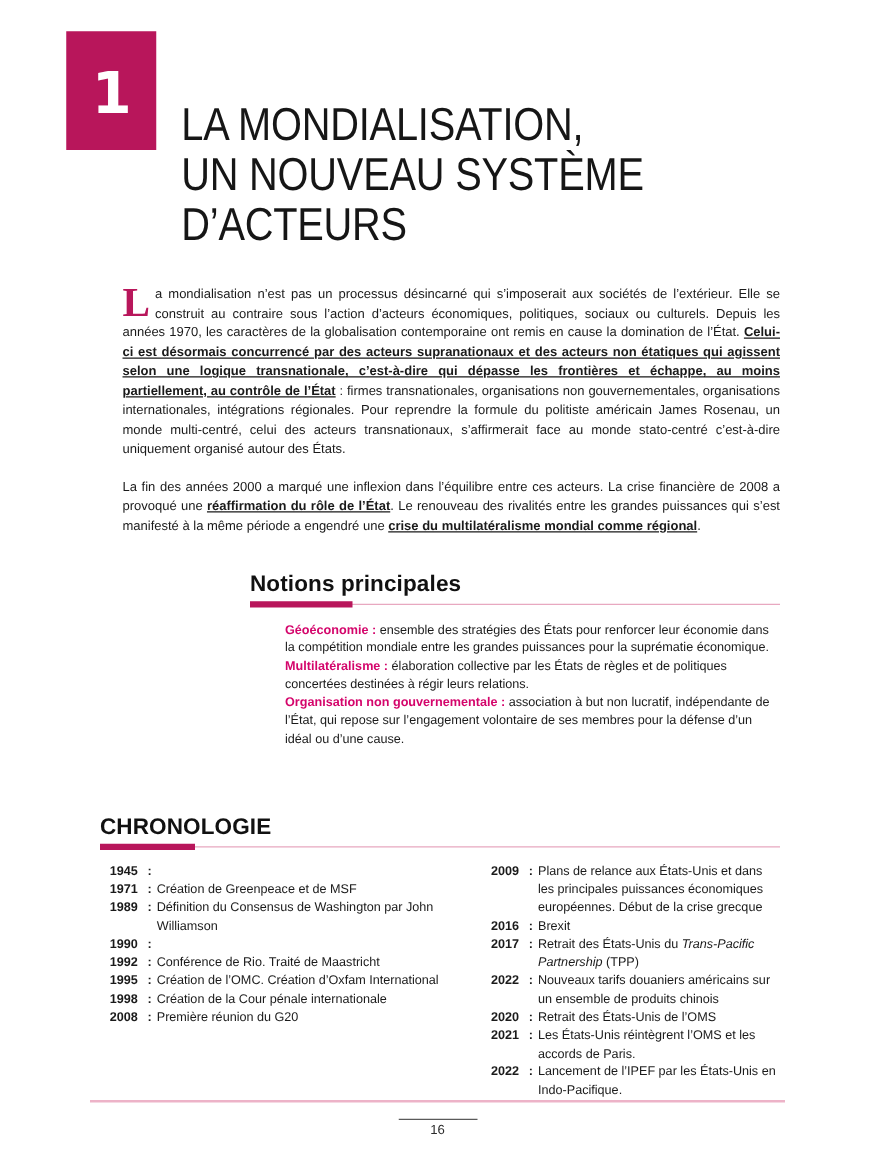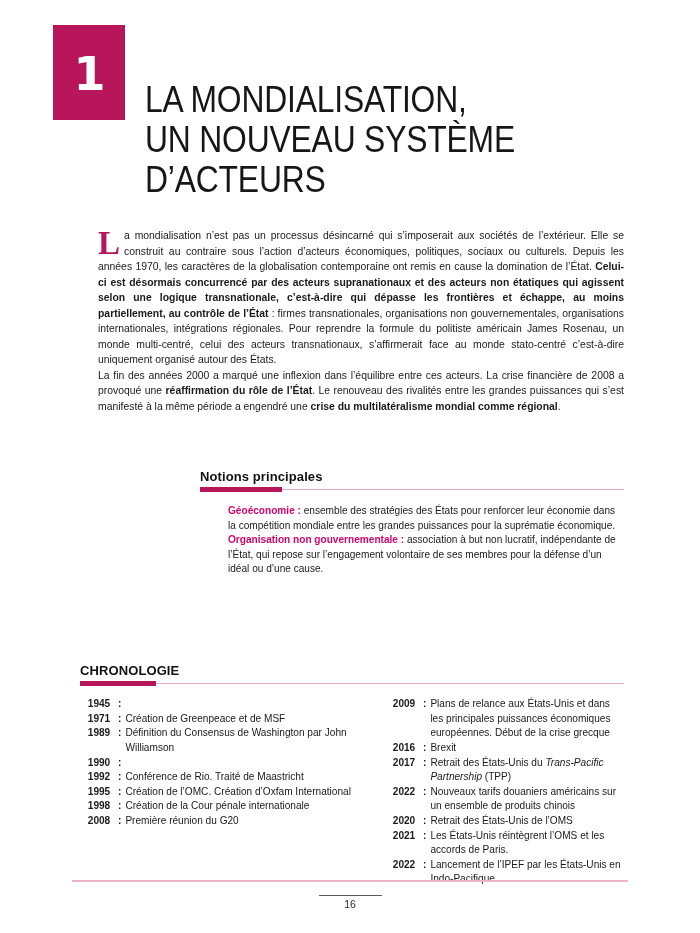--- a/index.html
+++ b/index.html
@@ -75,33 +75,33 @@
   }
   .intro .dropcap {
     float: left;
     color: #B8165B;
     font-family: "Liberation Serif", serif;
     font-size: 33px;
     font-weight: 700;
     line-height: 26px;
     margin: 2px 4px 0 0;
   }
-  .intro b { font-weight: 700; }
-  .intro .para2 { display: block; margin-top: 0; }
+  .intro b { font-weight: 700; text-decoration: underline; }
+  .intro .para2 { display: block; margin-top: 15px; }
 
   
   .sec-head {
     position: relative;
   }
   .sec-head .sec-title {
-    font-size: 13px;
+    font-size: 18px;
     font-weight: 700;
     color: #111;
     line-height: 1.1;
-    margin: 12px 0 3px 0;
+    margin: 0 0 3px 0;
     letter-spacing: 0.1px;
   }
   .sec-head .rule-wrap {
     position: relative;
     height: 5px;
   }
   .sec-head .rule-thin {
     position: absolute;
     left: 0;
     top: 2px;
@@ -217,20 +217,21 @@
 </div>
 
 <section class="notions sec-head">
   <h2 class="sec-title">Notions principales</h2>
   <div class="rule-wrap">
     <div class="rule-thin"></div>
     <div class="rule-thick"></div>
   </div>
   <div class="notions-body" id="notions-list">
       <div><span class="notion-term">Géoéconomie :</span><span> ensemble des stratégies des États pour renforcer leur économie dans la compétition mondiale entre les grandes puissances pour la suprématie économique.</span></div>
+      <div><span class="notion-term">Multilatéralisme :</span><span> élaboration collective par les États de règles et de politiques concertées destinées à régir leurs relations.</span></div>
       <div><span class="notion-term">Organisation non gouvernementale :</span><span> association à but non lucratif, indépendante de l’État, qui repose sur l’engagement volontaire de ses membres pour la défense d’un idéal ou d’une cause.</span></div>
     </div>
 </section>
 
 <section class="chrono sec-head">
   <h2 class="sec-title">CHRONOLOGIE</h2>
   <div class="rule-wrap">
     <div class="rule-thin"></div>
     <div class="rule-thick"></div>
   </div>

